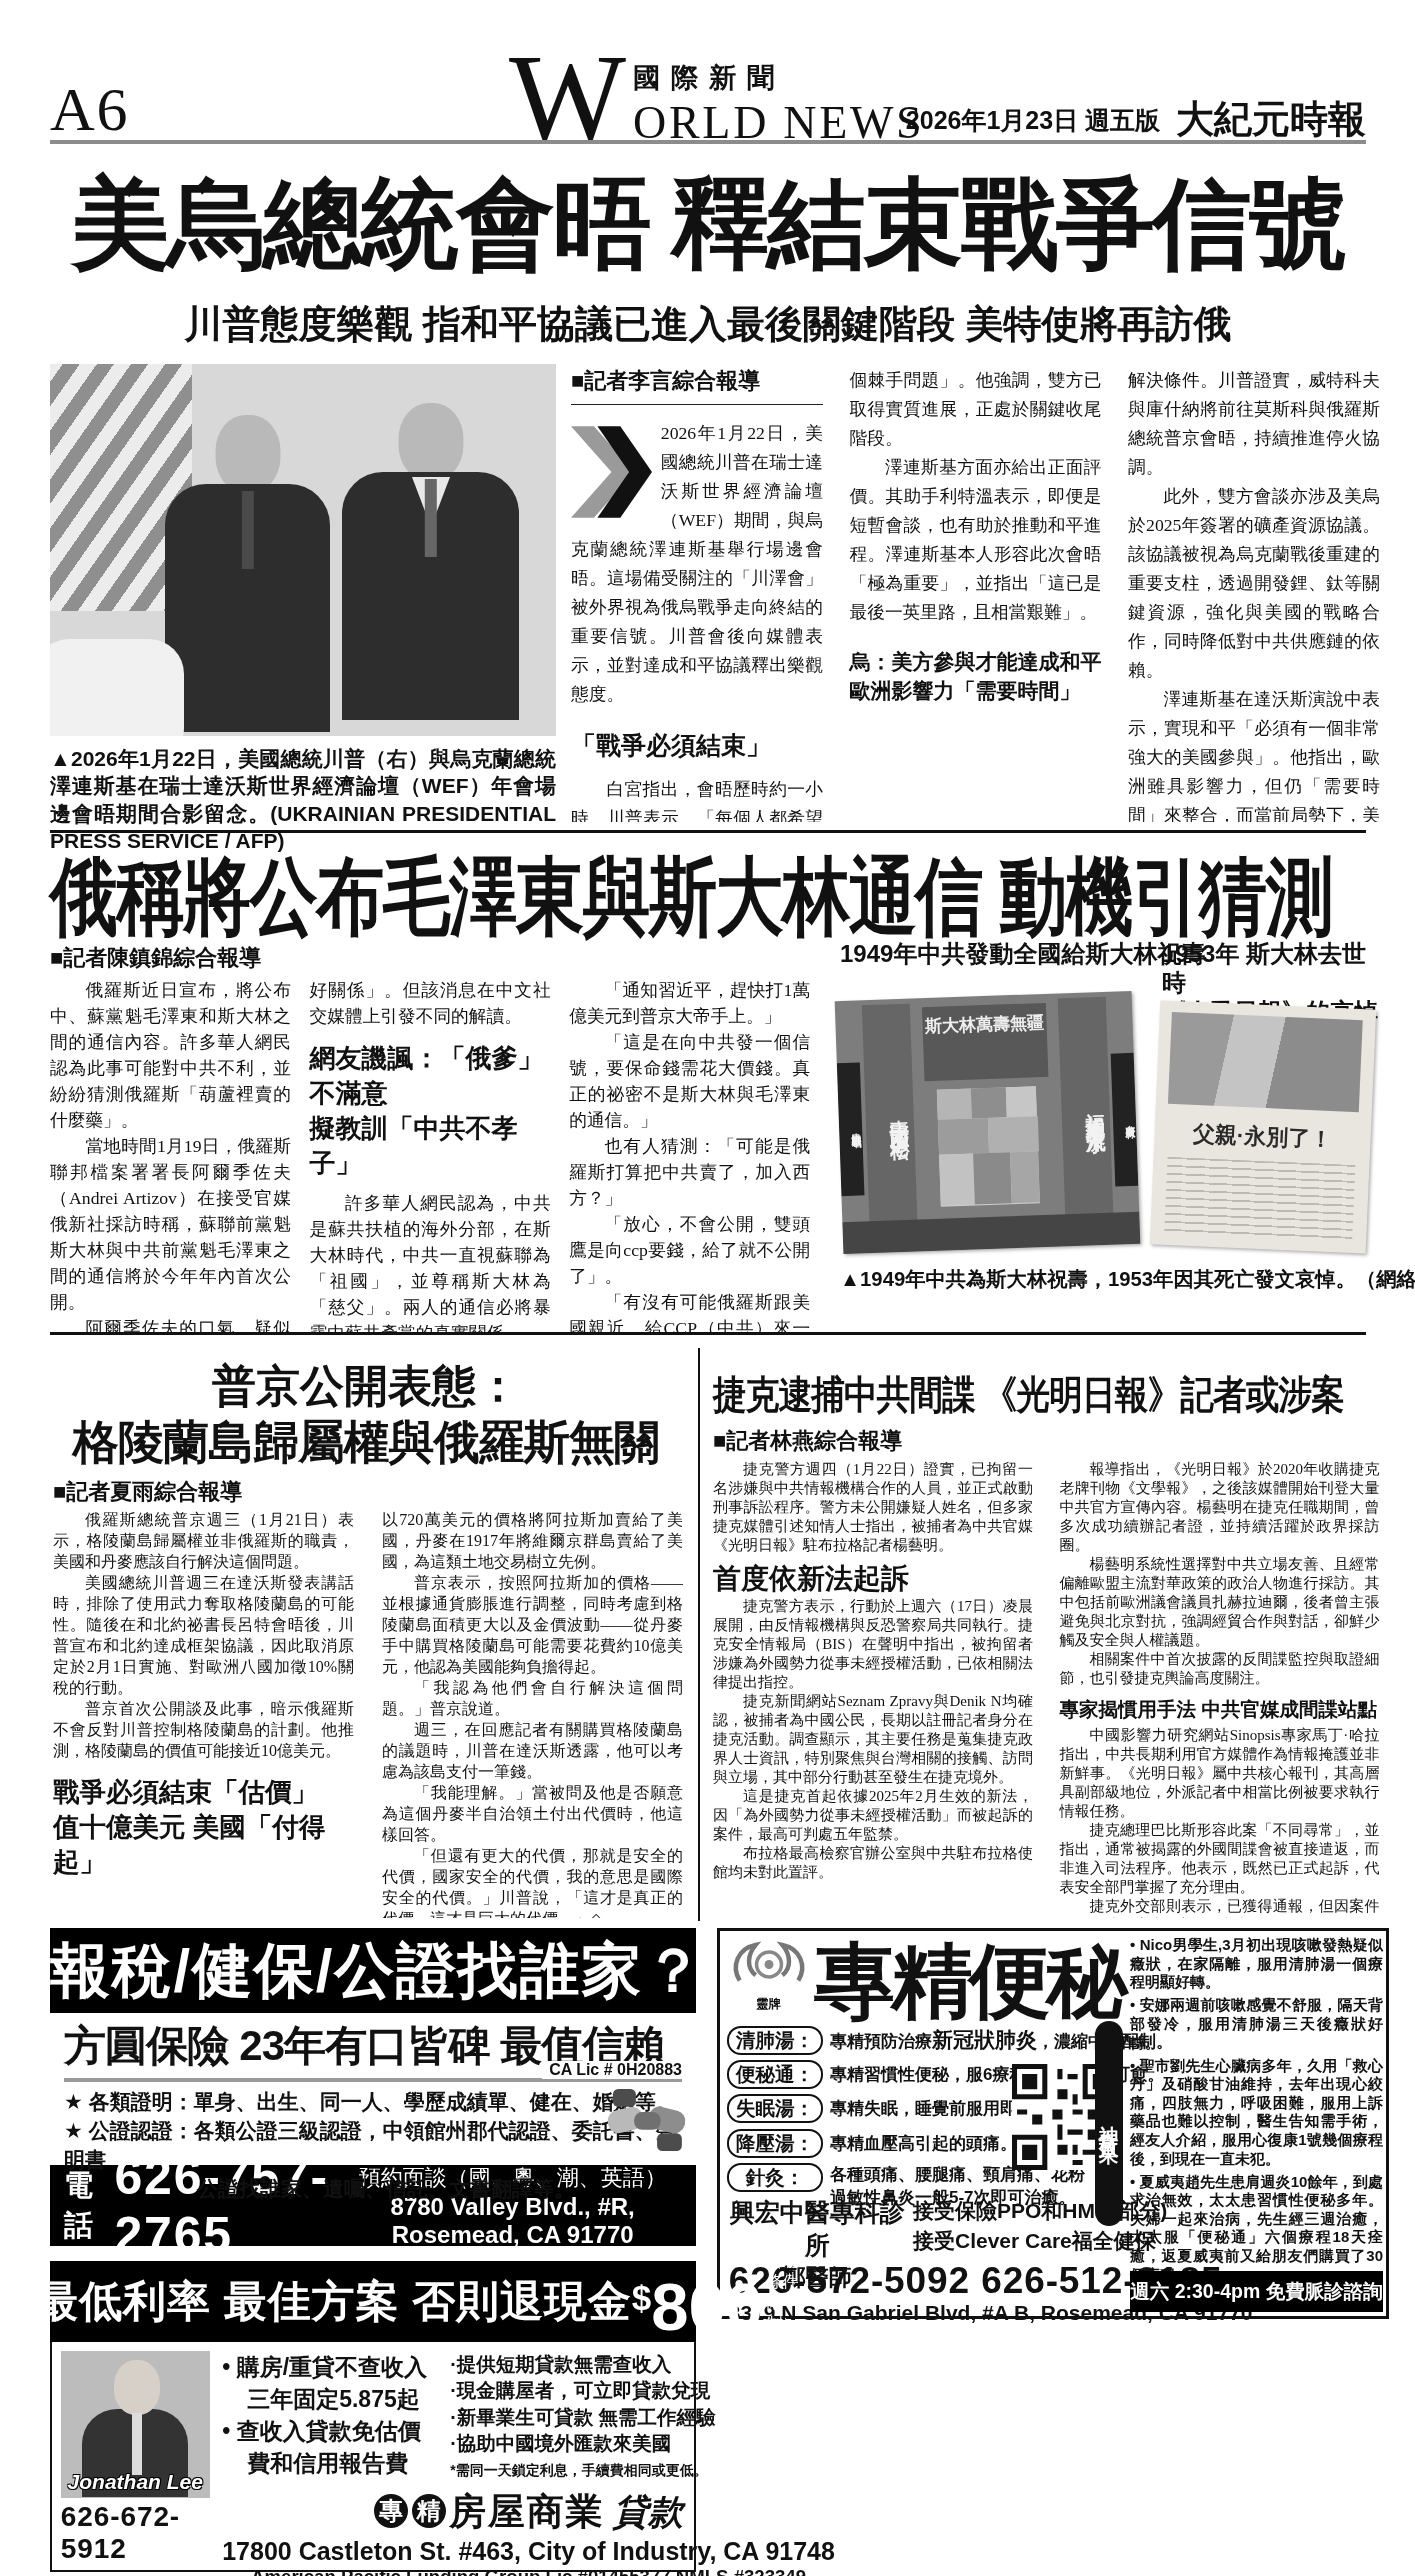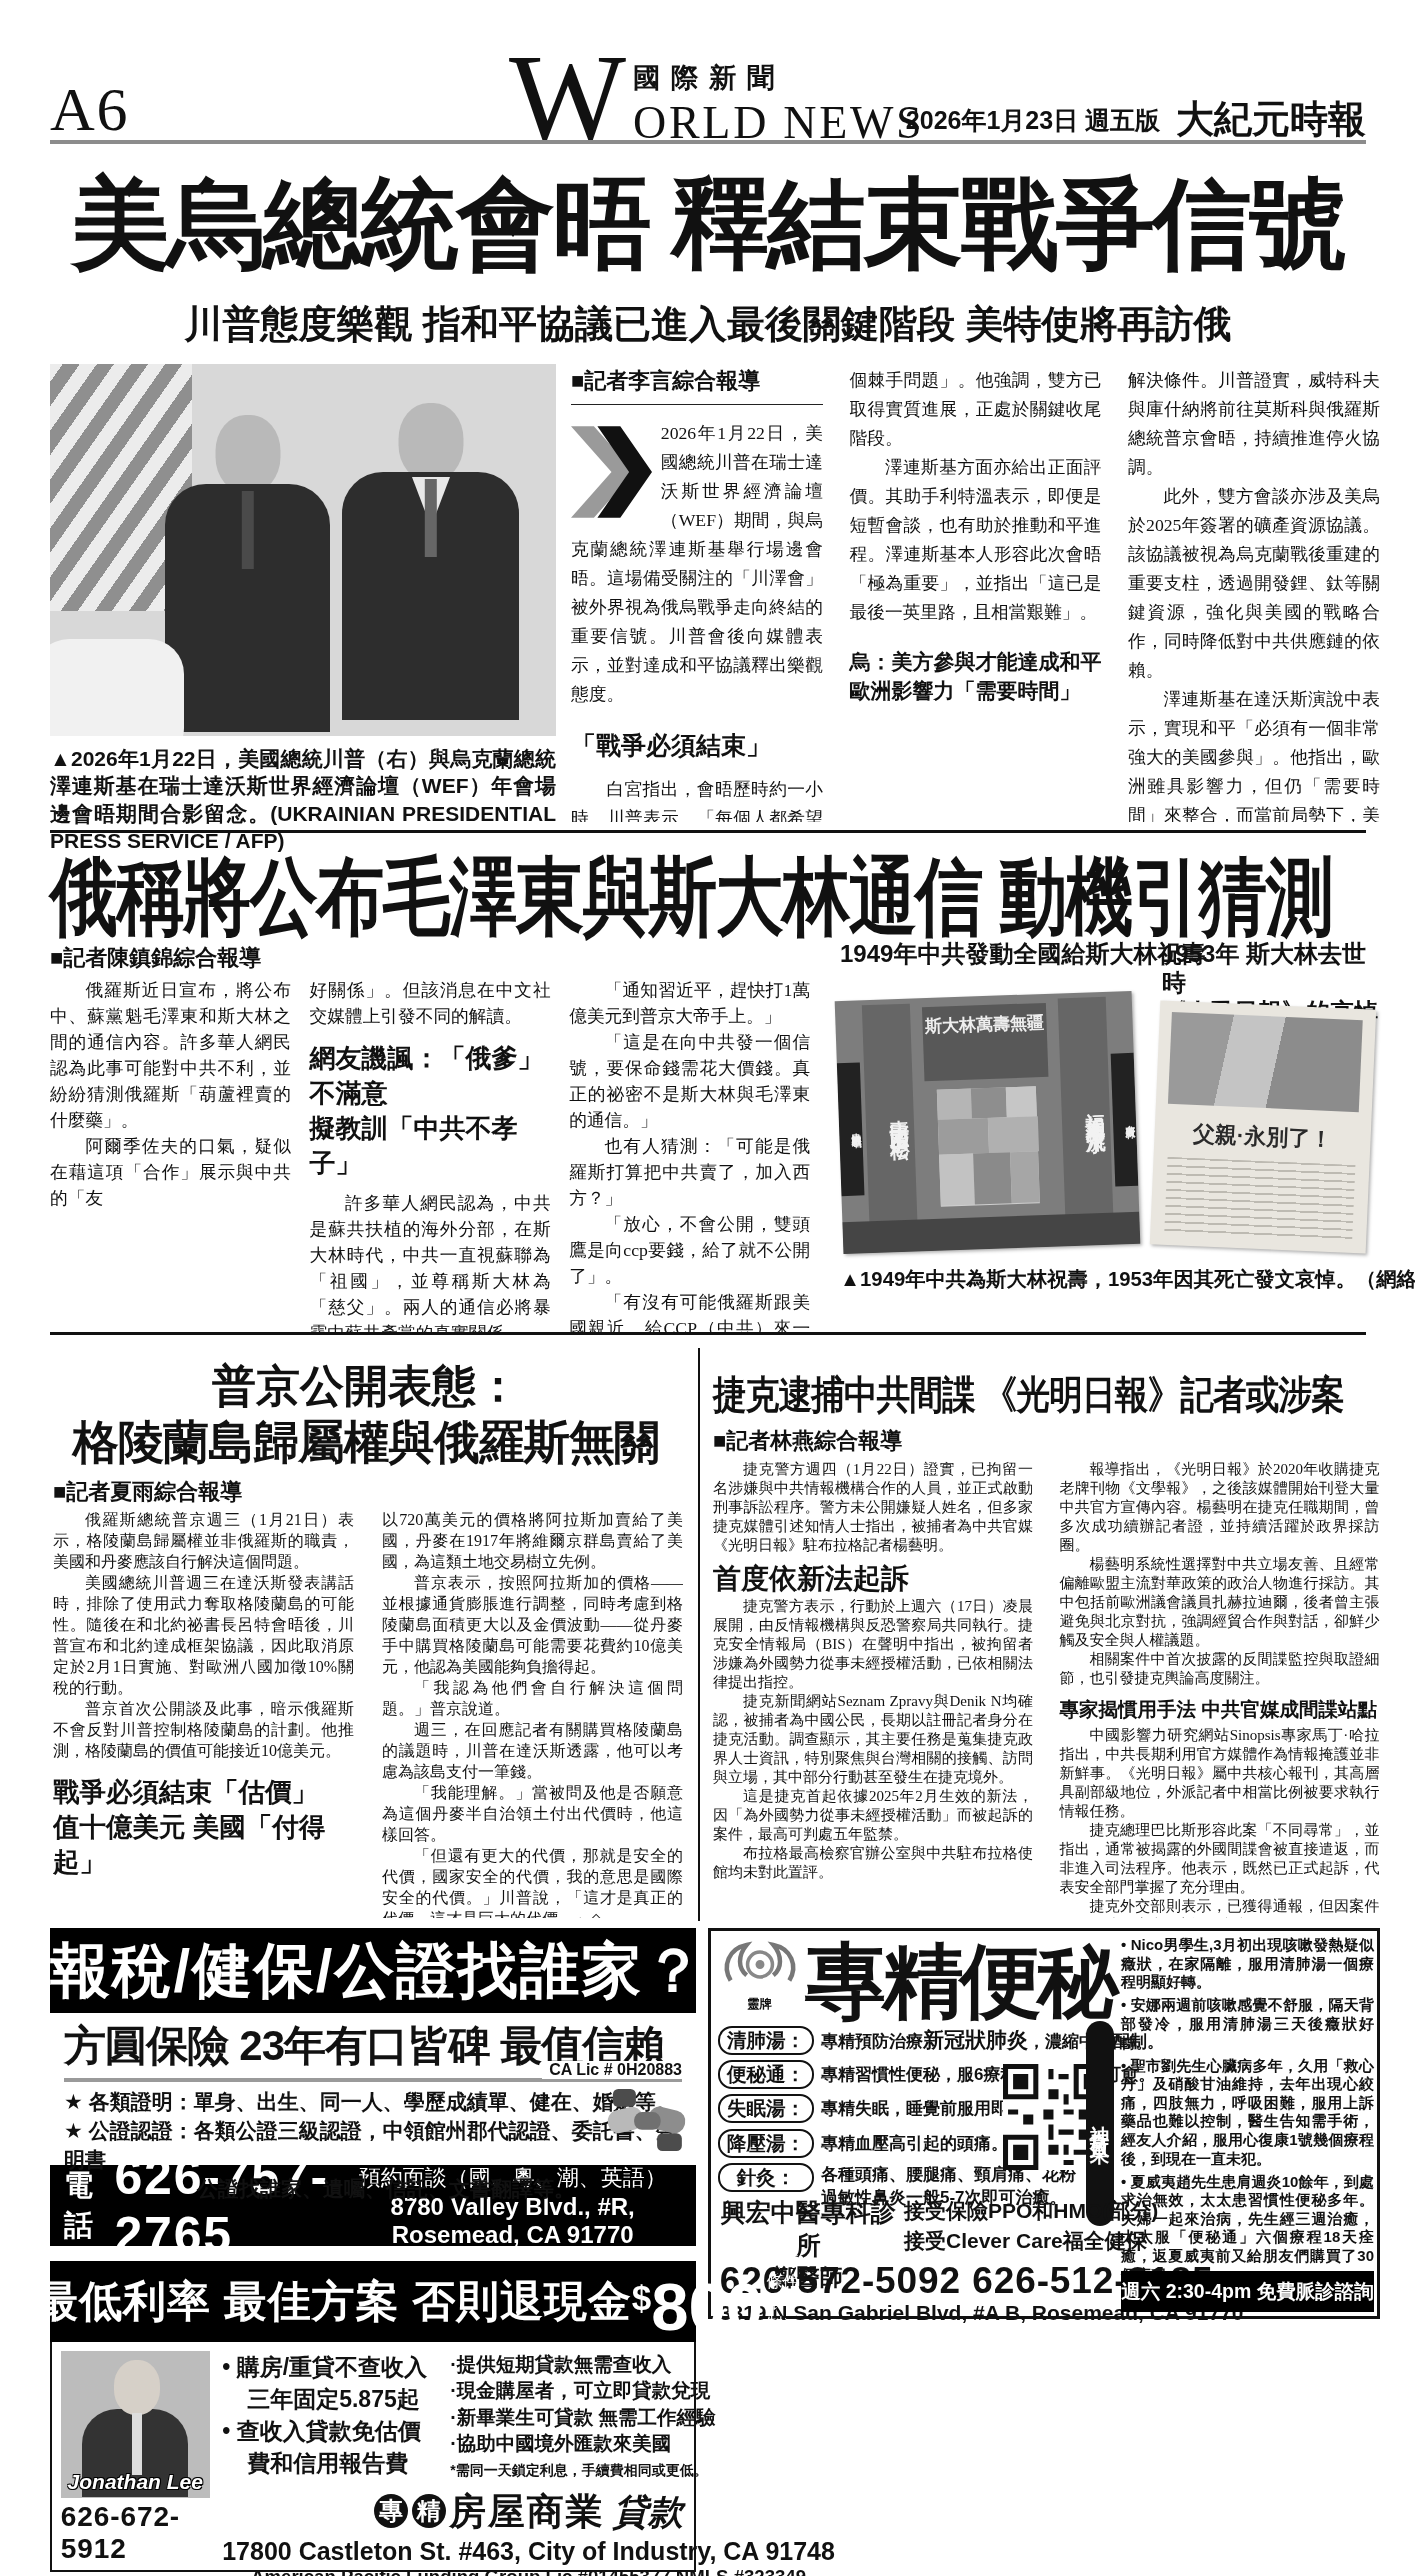--- a/index.html
+++ b/index.html
@@ -1,18 +1,18 @@
 <!DOCTYPE html>
 <html style="font-size:14px"><head>
 <meta charset="utf-8">
 <style>
   * { margin:0; padding:0; box-sizing:border-box; }
   html,body { background:#e5e5e5; }
   .page { position:relative; width:1415px; height:2576px; background:#fff; color:#111;
-          font-family:"Liberation Serif","DejaVu Serif",serif; margin:0 auto; overflow:hidden; }
+          font-family:"Liberation Serif","DejaVu Serif",serif; margin:0 auto; overflow:hidden;padding-left:9px; }
   .abs { position:absolute; }
   .sans { font-family:"Liberation Sans","DejaVu Sans",sans-serif; }
   .b9 { font-weight:900; }
   .jc { text-align:justify; }
   .nw { white-space:nowrap; }
 
   
   .a6 { left:50px; top:74px; font-size:62px; letter-spacing:1.8px; }
   .logo { left:509px; top:51px; width:425px; }
   .logo .w { float:left; font-size:124px; line-height:96px; }
@@ -254,20 +254,21 @@
     </div>
   </div>
   <div class="abs div1"></div>
 
   <div class="abs a2-head sans b9 nw">俄稱將公布毛澤東與斯大林通信 動機引猜測</div>
   <div class="abs a2-byline byline sans">■記者陳鎮錦綜合報導</div>
 
   <div class="abs a2-cols">
     <div class="col">
       <p class="bodyp">俄羅斯近日宣布，將公布中、蘇黨魁毛澤東和斯大林之間的通信內容。許多華人網民認為此事可能對中共不利，並紛紛猜測俄羅斯「葫蘆裡賣的什麼藥」。</p>
+      <p class="bodyp">當地時間1月19日，俄羅斯聯邦檔案署署長阿爾季佐夫（Andrei Artizov）在接受官媒俄新社採訪時稱，蘇聯前黨魁斯大林與中共前黨魁毛澤東之間的通信將於今年年內首次公開。</p>
       <p class="bodyp">阿爾季佐夫的口氣，疑似在藉這項「合作」展示與中共的「友</p>
     </div>
     <div class="col">
       <p class="jc">好關係」。但該消息在中文社交媒體上引發不同的解讀。</p>
       <div class="a2-colsub">
         <div>網友譏諷：「俄爹」不滿意</div>
         <div>擬教訓「中共不孝子」</div>
       </div>
       <p class="bodyp">許多華人網民認為，中共是蘇共扶植的海外分部，在斯大林時代，中共一直視蘇聯為「祖國」，並尊稱斯大林為「慈父」。兩人的通信必將暴露中蘇共產黨的真實關係。</p>
 

